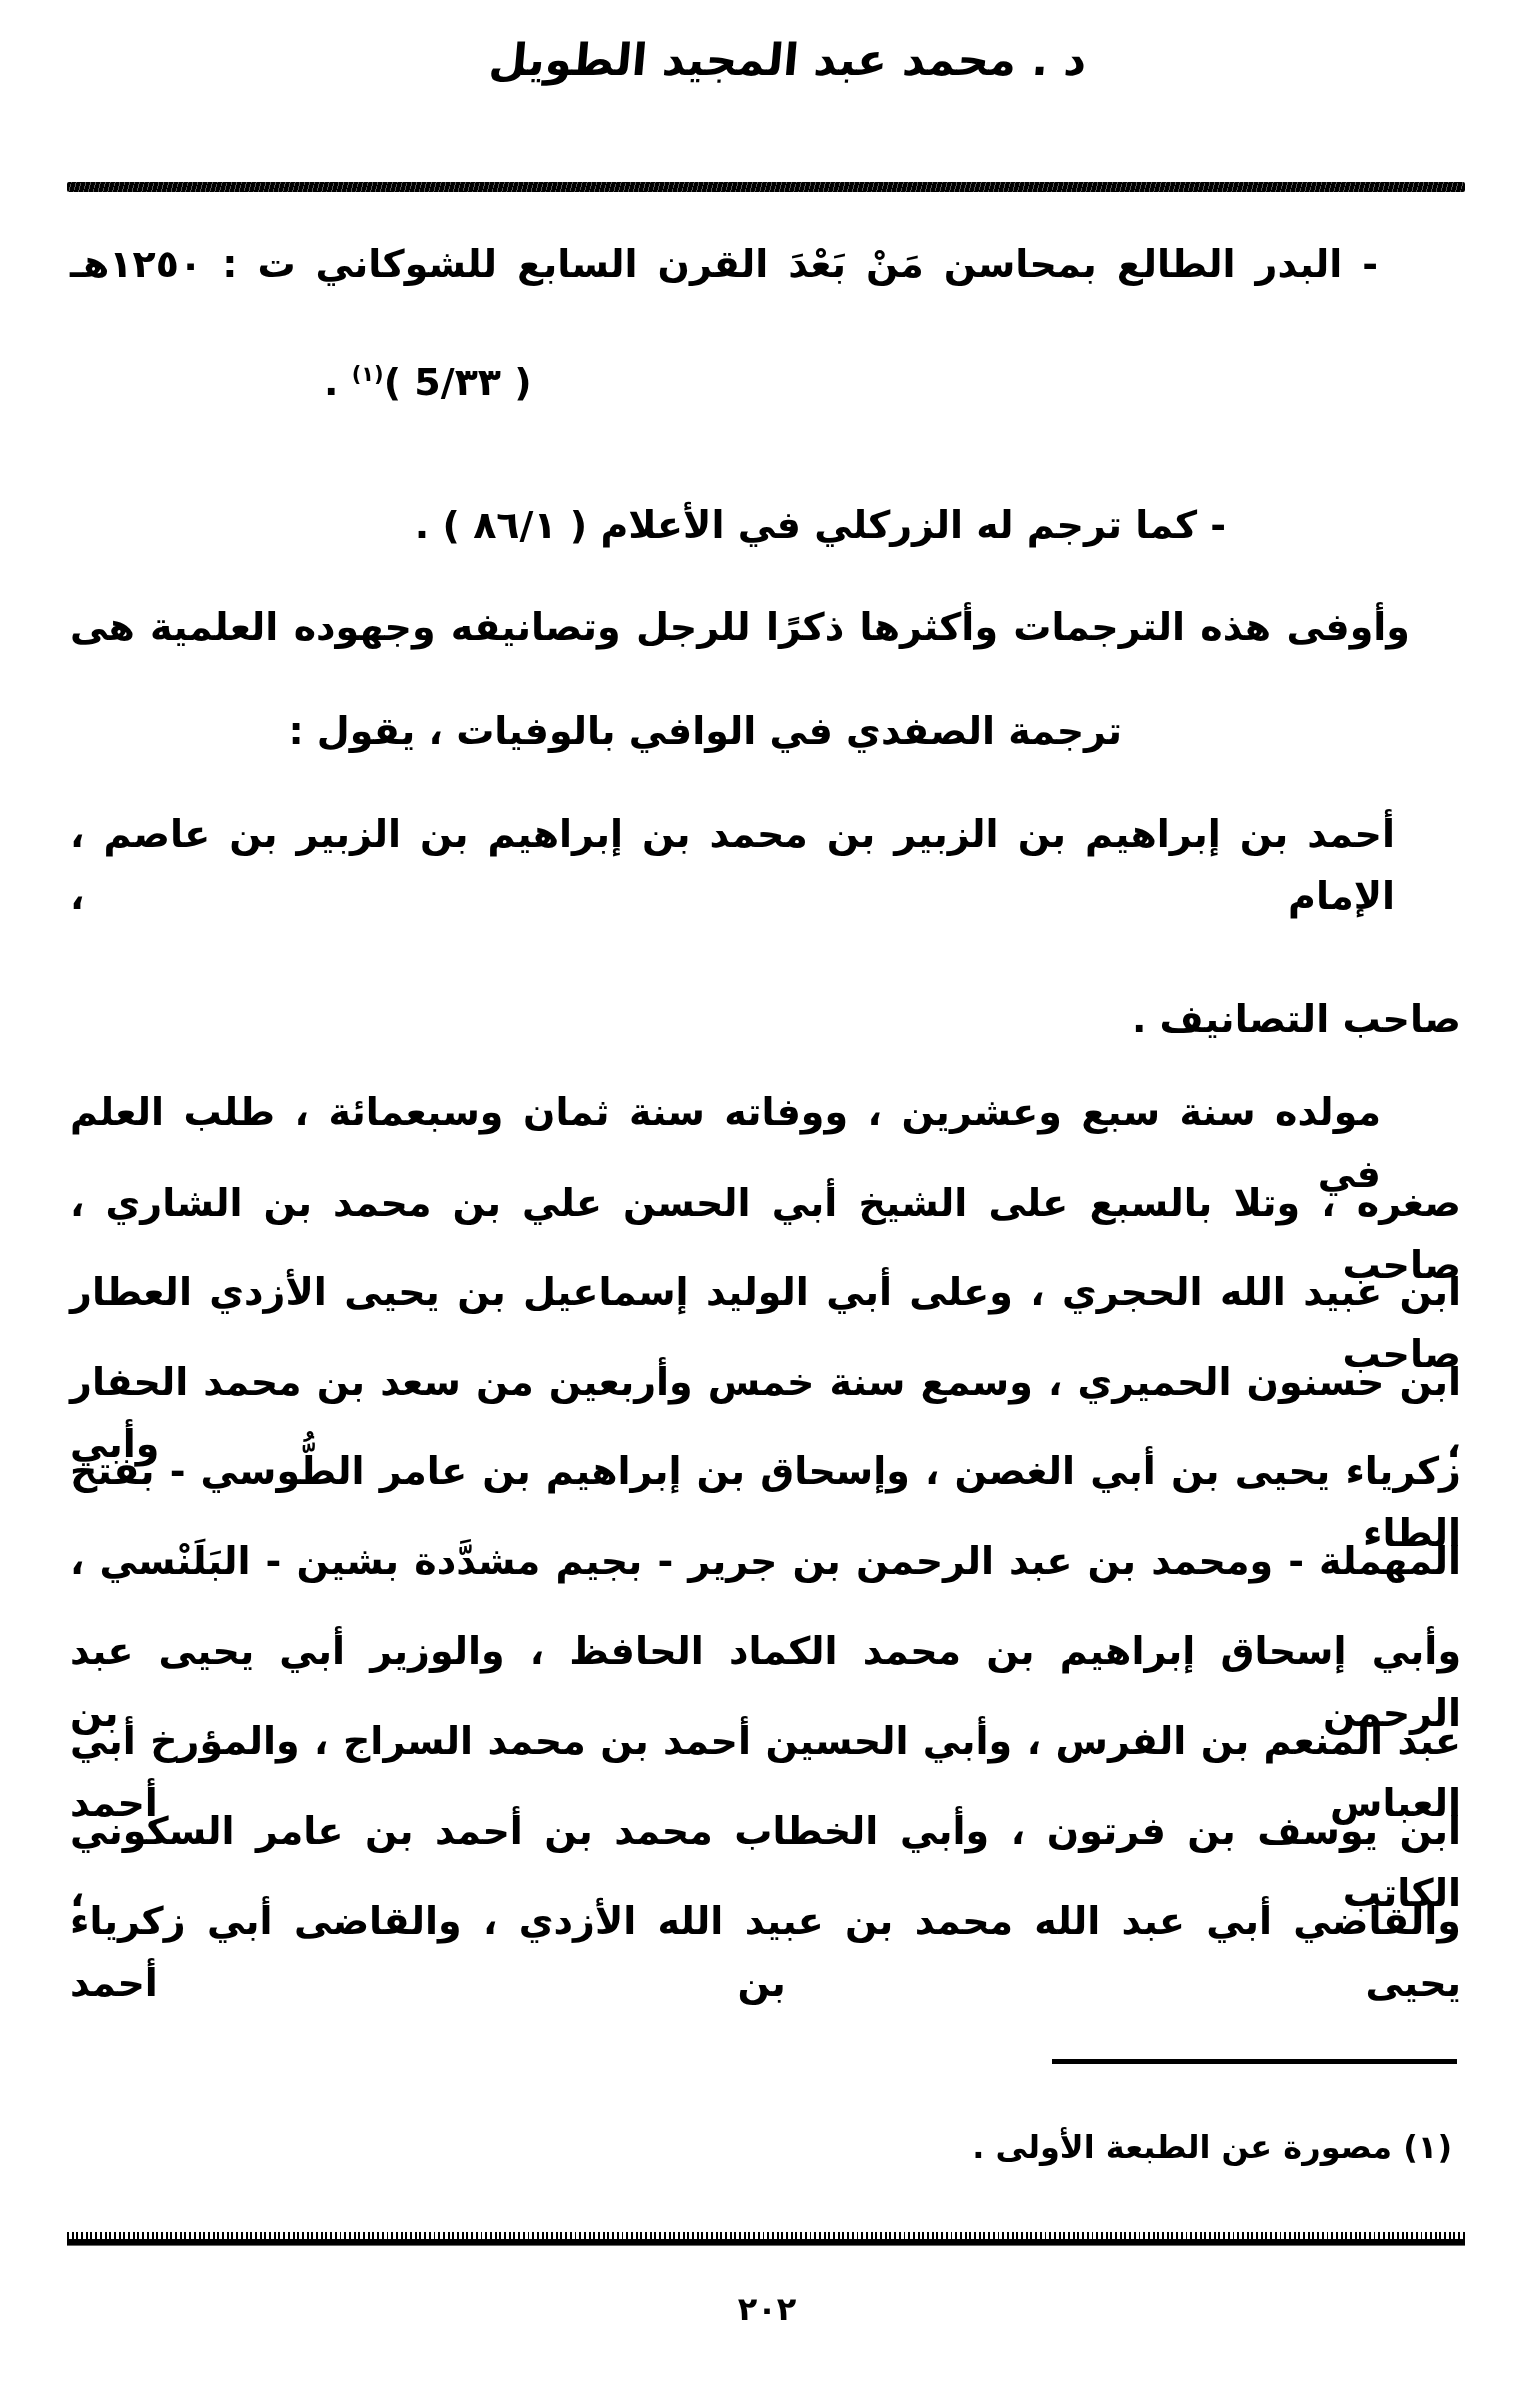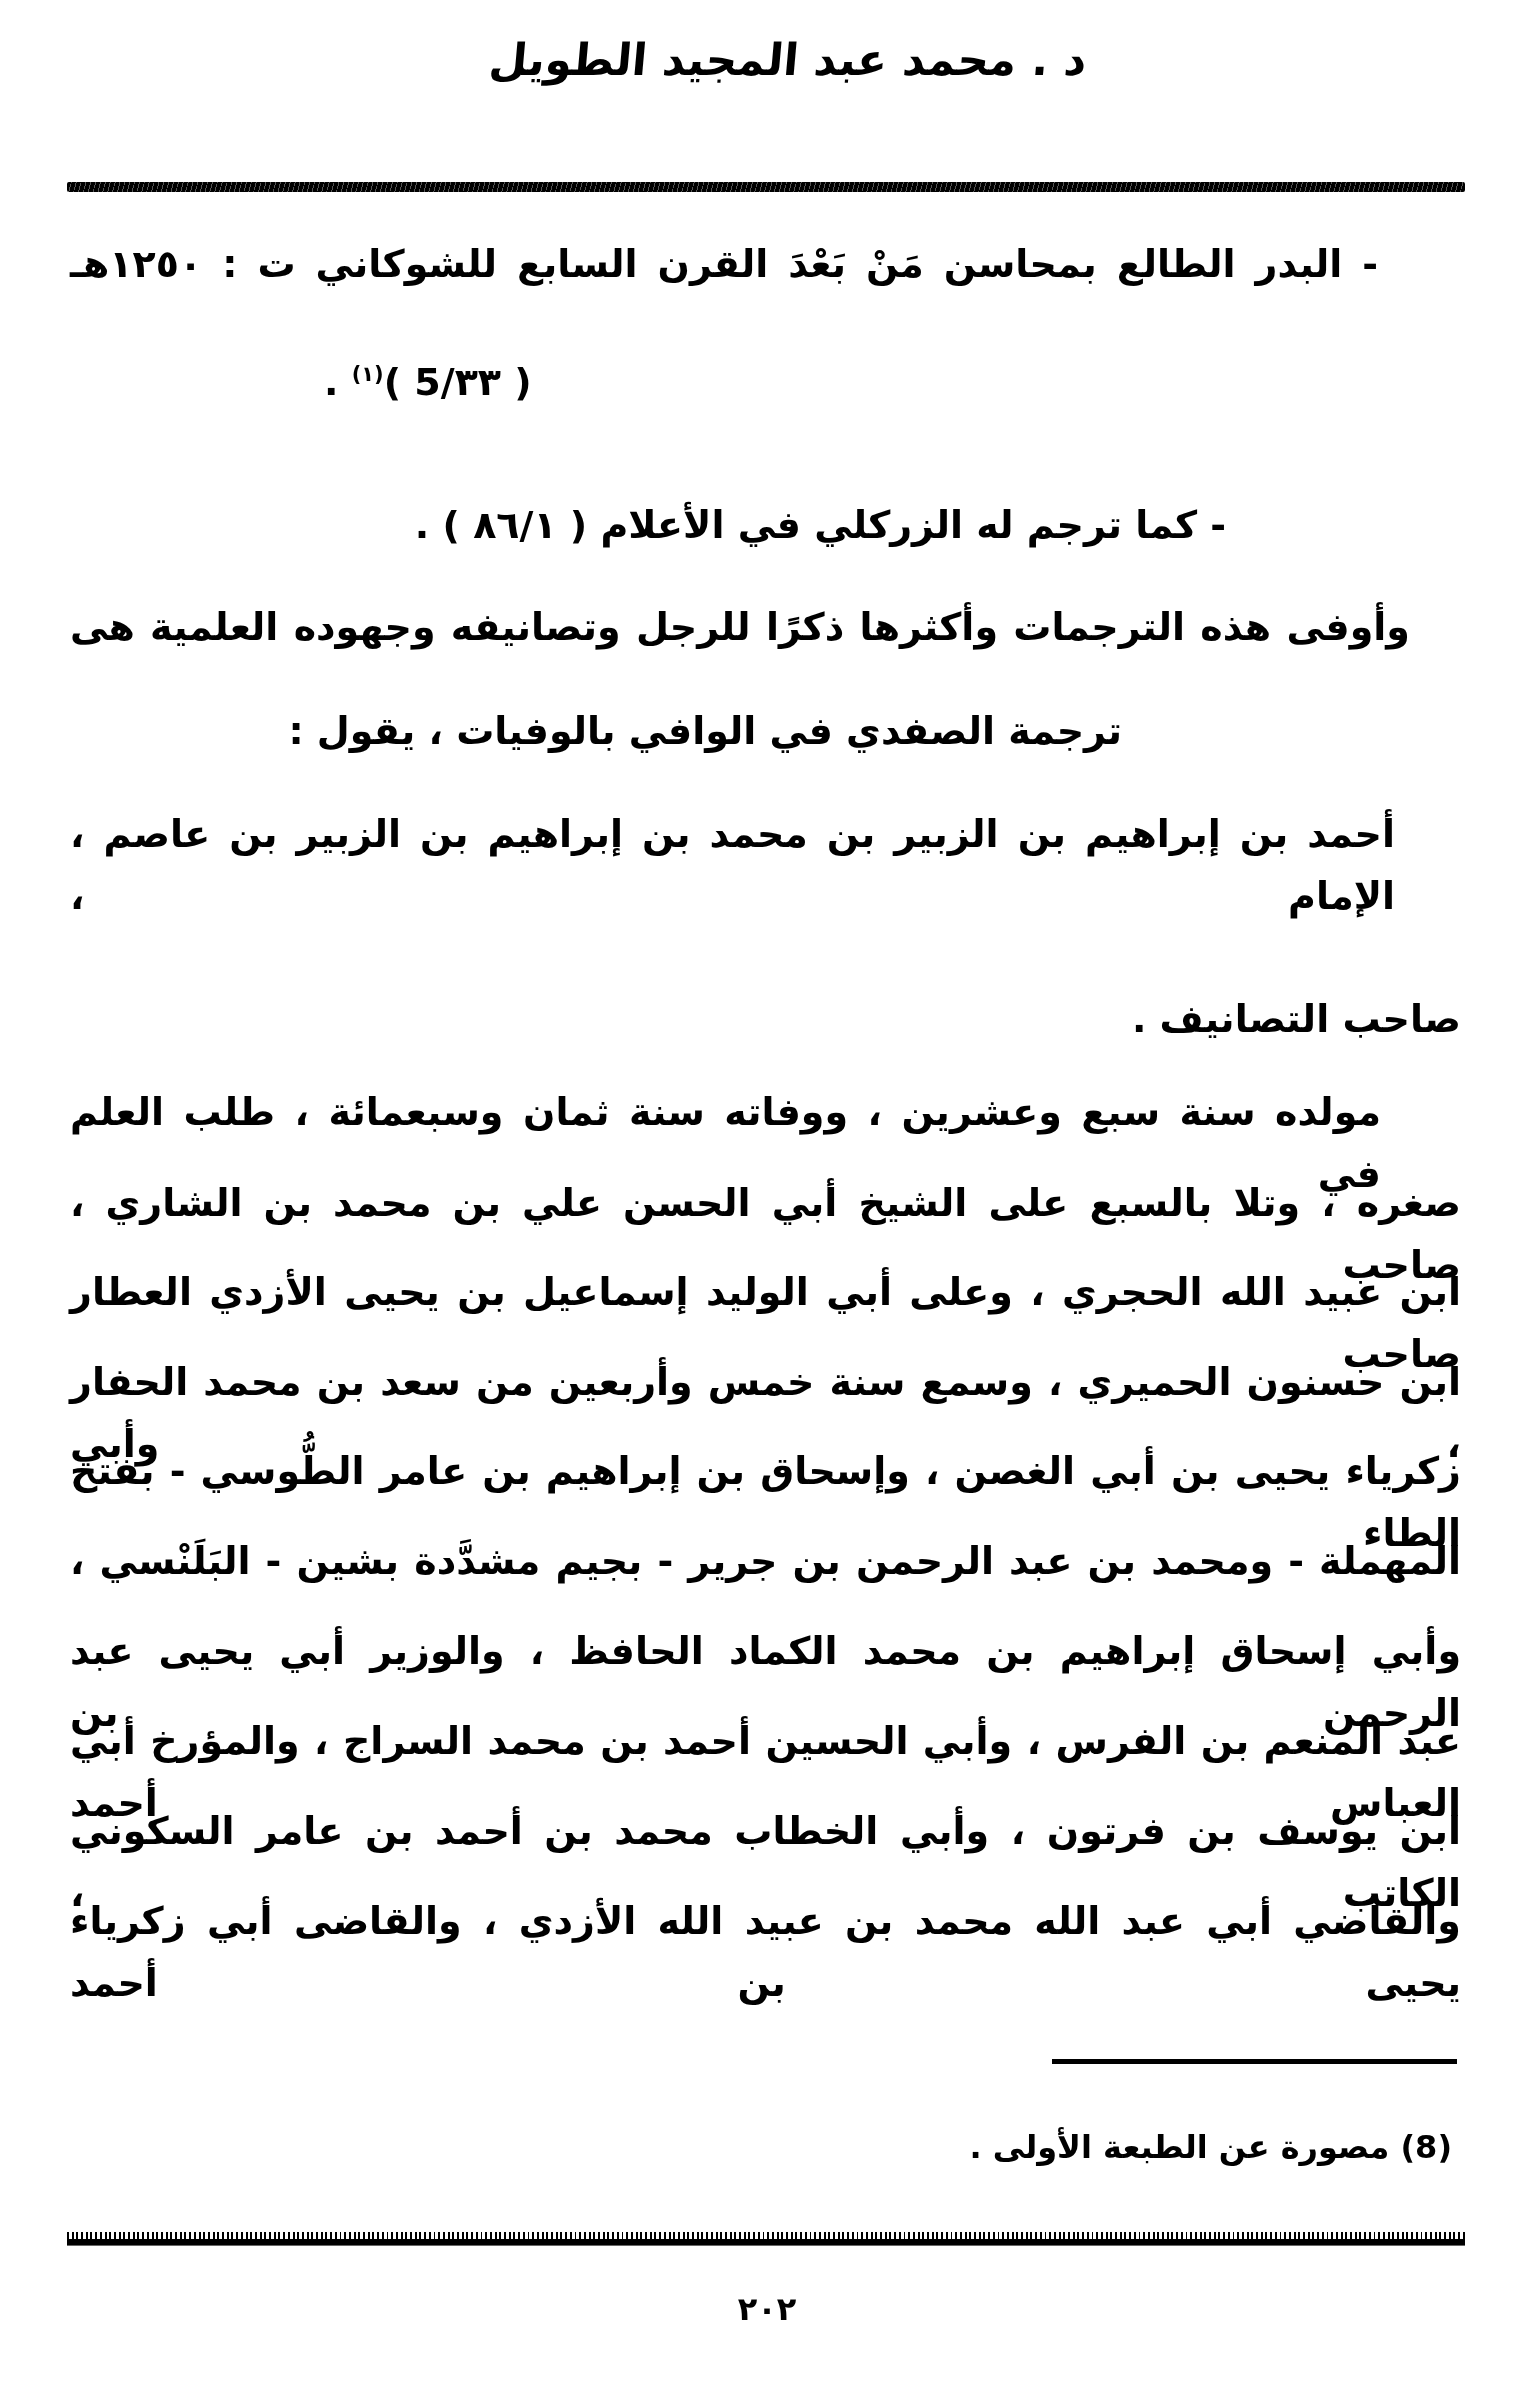--- a/index.html
+++ b/index.html
@@ -110,20 +110,20 @@
   <div class="bl j l12">ابن حسنون الحميري ، وسمع سنة خمس وأربعين من سعد بن محمد الحفار ، وأبي</div>
   <div class="bl j l13">زكرياء يحيى بن أبي الغصن ، وإسحاق بن إبراهيم بن عامر الطُّوسي - بفتح الطاء</div>
   <div class="bl j l14">المهملة - ومحمد بن عبد الرحمن بن جرير - بجيم مشدَّدة بشين - البَلَنْسي ،</div>
   <div class="bl j l15">وأبي إسحاق إبراهيم بن محمد الكماد الحافظ ، والوزير أبي يحيى عبد الرحمن بن</div>
   <div class="bl j l16">عبد المنعم بن الفرس ، وأبي الحسين أحمد بن محمد السراج ، والمؤرخ أبي العباس أحمد</div>
   <div class="bl j l17">ابن يوسف بن فرتون ، وأبي الخطاب محمد بن أحمد بن عامر السكوني الكاتب ،</div>
   <div class="bl j l18">والقاضي أبي عبد الله محمد بن عبيد الله الأزدي ، والقاضى أبي زكرياء يحيى بن أحمد</div>
 
   <div class="rule-footnote"></div>
 
-  <div class="footnote-text">(8) مصورة عن الطبعة الأولى .</div>
+  <div class="footnote-text">(١) مصورة عن الطبعة الأولى .</div>
 
   <div class="rule-bottom"></div>
 
   <div class="page-number">٢٠٢</div>
 
 </div>
 
 
 </body></html>

